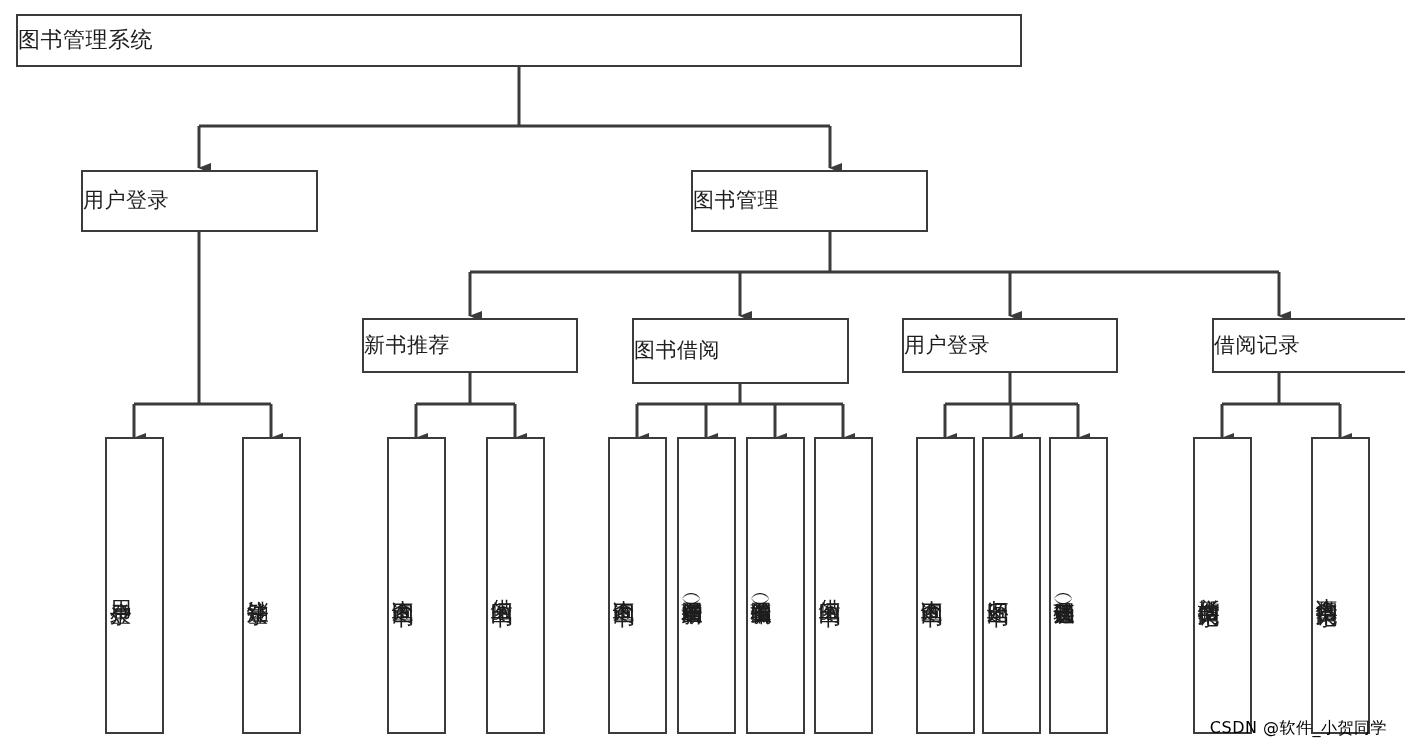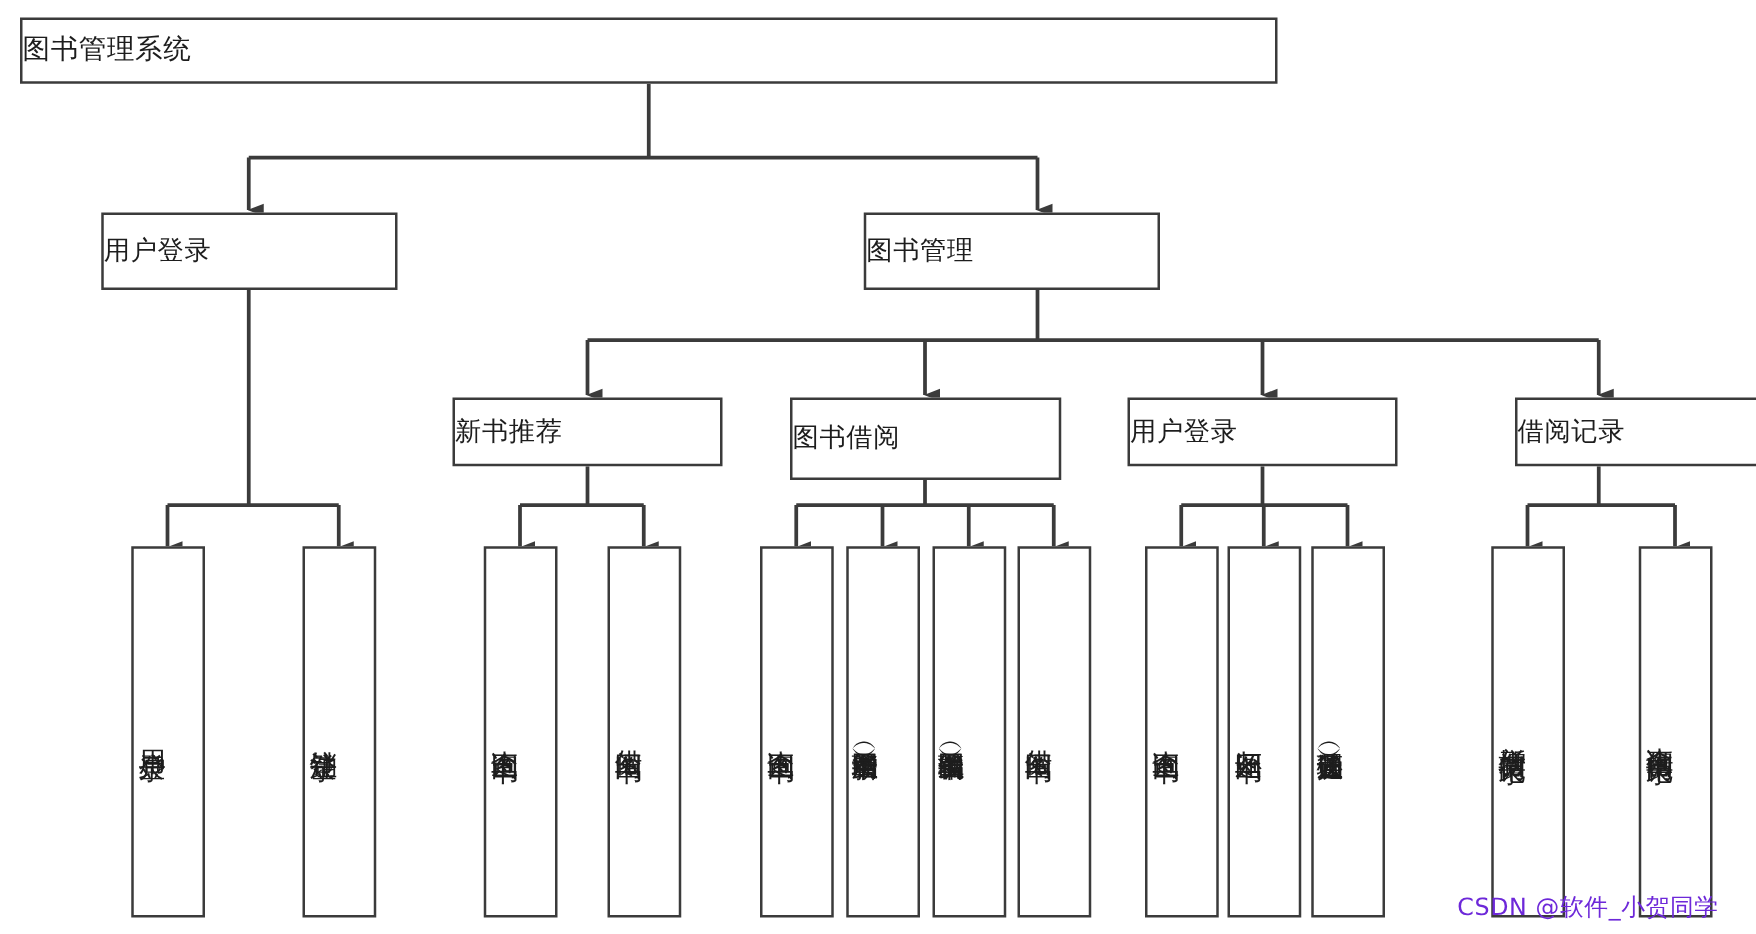--- a/index.html
+++ b/index.html
@@ -59,24 +59,24 @@
     letter-spacing: 2px;
     white-space: nowrap;
   }
   .node.leaf.tall .node-label {
     font-size: 21px;
     line-height: 1.14;
     letter-spacing: 0px;
   }
   #watermark {
     position: absolute;
-    right: 30px;
+    right: 18px;
     bottom: 8px;
-    font-size: 19px;
-    color: #6d28d9;
+    font-size: 16px;
+    color: #000000;
     letter-spacing: 0.5px;
     white-space: nowrap;
   }
 </style>
 </head>
 <body>
 
 <div id="diagram-root">
 
   <svg id="edge-layer" viewBox="0 0 1405 747" width="1405" height="747" xmlns="http://www.w3.org/2000/svg">

